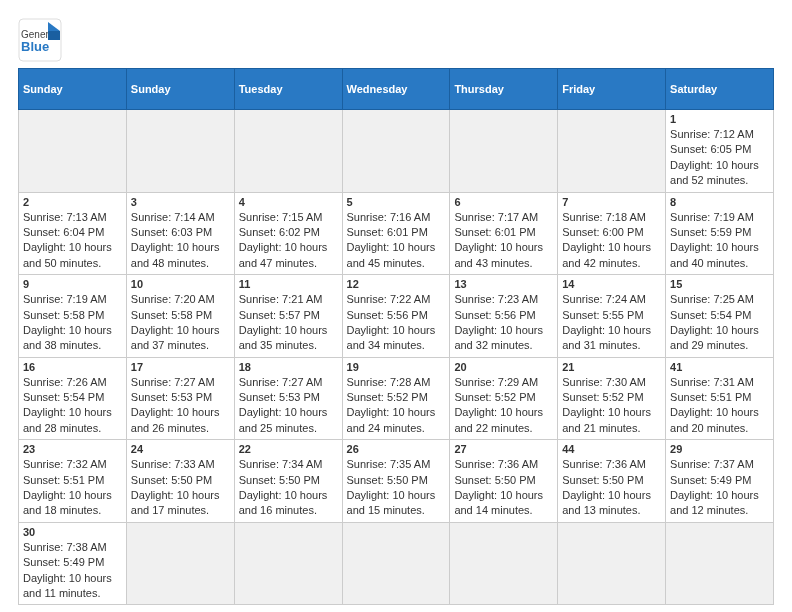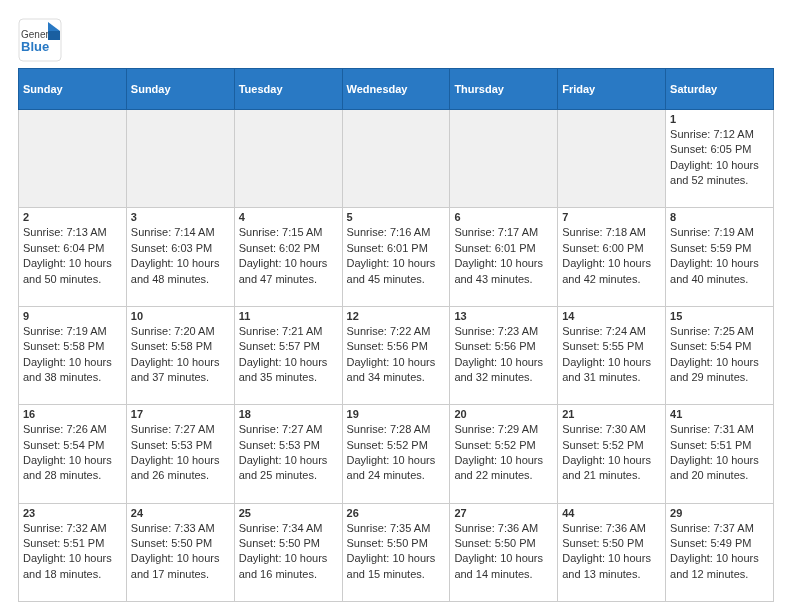--- a/index.html
+++ b/index.html
@@ -223,35 +223,47 @@
         <tr>
           <td>
             <span class="day-num">23</span>
             <div class="day-info">Sunrise: 7:32 AM<br>Sunset: 5:51 PM<br>Daylight: 10 hours<br>and 18 minutes.</div>
           </td>
           <td>
             <span class="day-num">24</span>
             <div class="day-info">Sunrise: 7:33 AM<br>Sunset: 5:50 PM<br>Daylight: 10 hours<br>and 17 minutes.</div>
           </td>
           <td>
-            <span class="day-num">25</span>
+            <span class="day-num">22</span>
             <div class="day-info">Sunrise: 7:34 AM<br>Sunset: 5:50 PM<br>Daylight: 10 hours<br>and 16 minutes.</div>
           </td>
           <td>
             <span class="day-num">26</span>
             <div class="day-info">Sunrise: 7:35 AM<br>Sunset: 5:50 PM<br>Daylight: 10 hours<br>and 15 minutes.</div>
           </td>
           <td>
             <span class="day-num">27</span>
             <div class="day-info">Sunrise: 7:36 AM<br>Sunset: 5:50 PM<br>Daylight: 10 hours<br>and 14 minutes.</div>
           </td>
           <td>
             <span class="day-num">44</span>
             <div class="day-info">Sunrise: 7:36 AM<br>Sunset: 5:50 PM<br>Daylight: 10 hours<br>and 13 minutes.</div>
           </td>
           <td>
             <span class="day-num">29</span>
             <div class="day-info">Sunrise: 7:37 AM<br>Sunset: 5:49 PM<br>Daylight: 10 hours<br>and 12 minutes.</div>
           </td>
+        </tr>
+        <tr class="last-row">
+          <td>
+            <span class="day-num">30</span>
+            <div class="day-info">Sunrise: 7:38 AM<br>Sunset: 5:49 PM<br>Daylight: 10 hours<br>and 11 minutes.</div>
+          </td>
+          <td class="empty"></td>
+          <td class="empty"></td>
+          <td class="empty"></td>
+          <td class="empty"></td>
+          <td class="empty"></td>
+          <td class="empty"></td>
         </tr>
       </tbody>
   </table>
 </div>
 
 </body></html>

